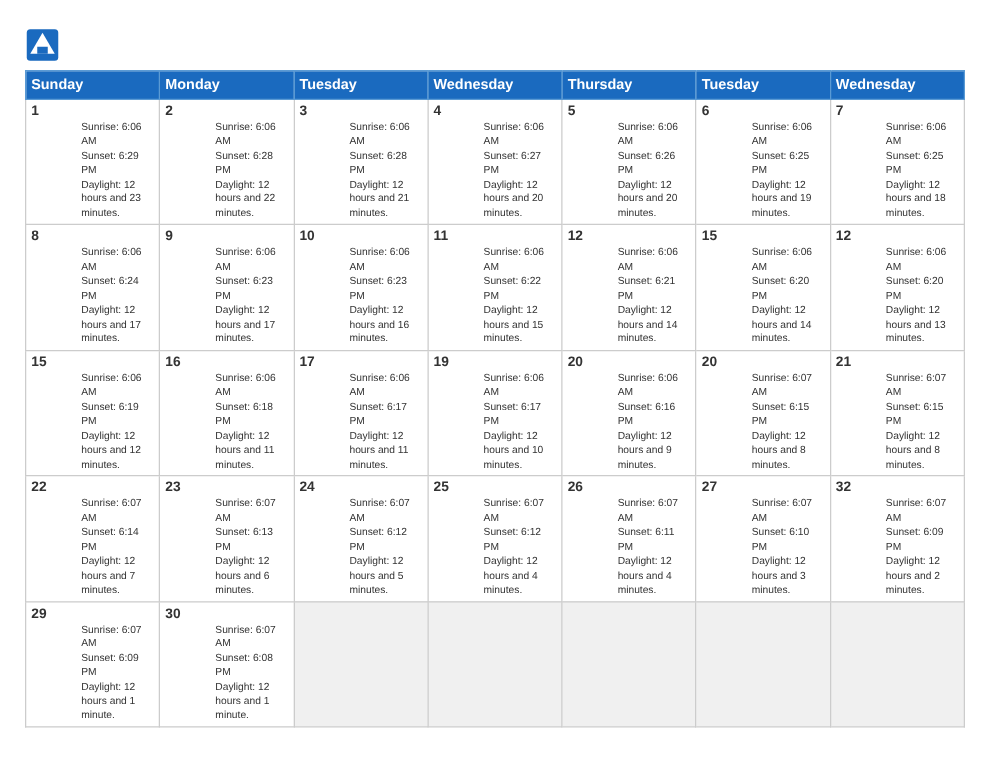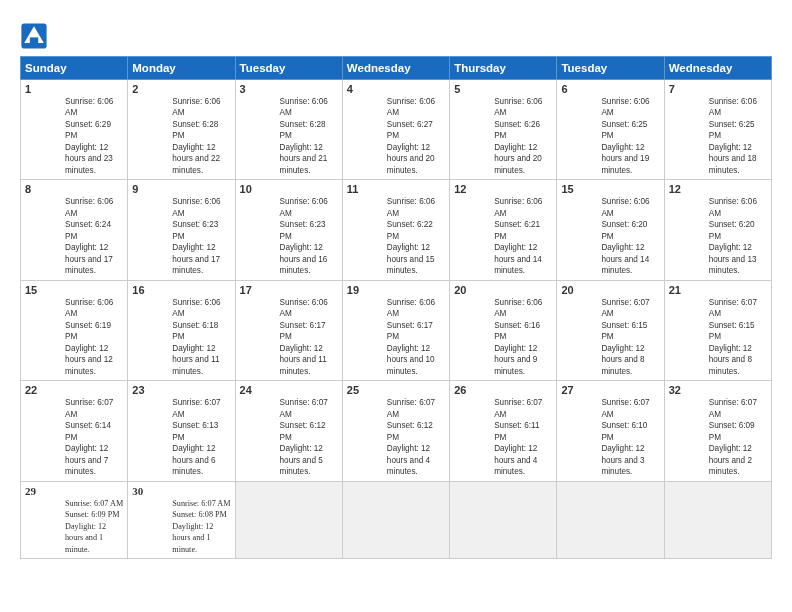--- a/index.html
+++ b/index.html
@@ -76,21 +76,20 @@
       font-size: 8.2px;
       color: #333;
       height: 80px;
       background: #fff;
     }
     .calendar td.empty {
       background: #f0f0f0;
     }
     .calendar tr:last-child td {
       height: 70px;
-      font-family: Liberation Serif, serif;
     }
     .day-num {
       font-size: 11px;
       font-weight: bold;
       display: block;
       margin-bottom: 1px;
     }
     .day-info {
       line-height: 1.4;
       margin-left: 40px;

